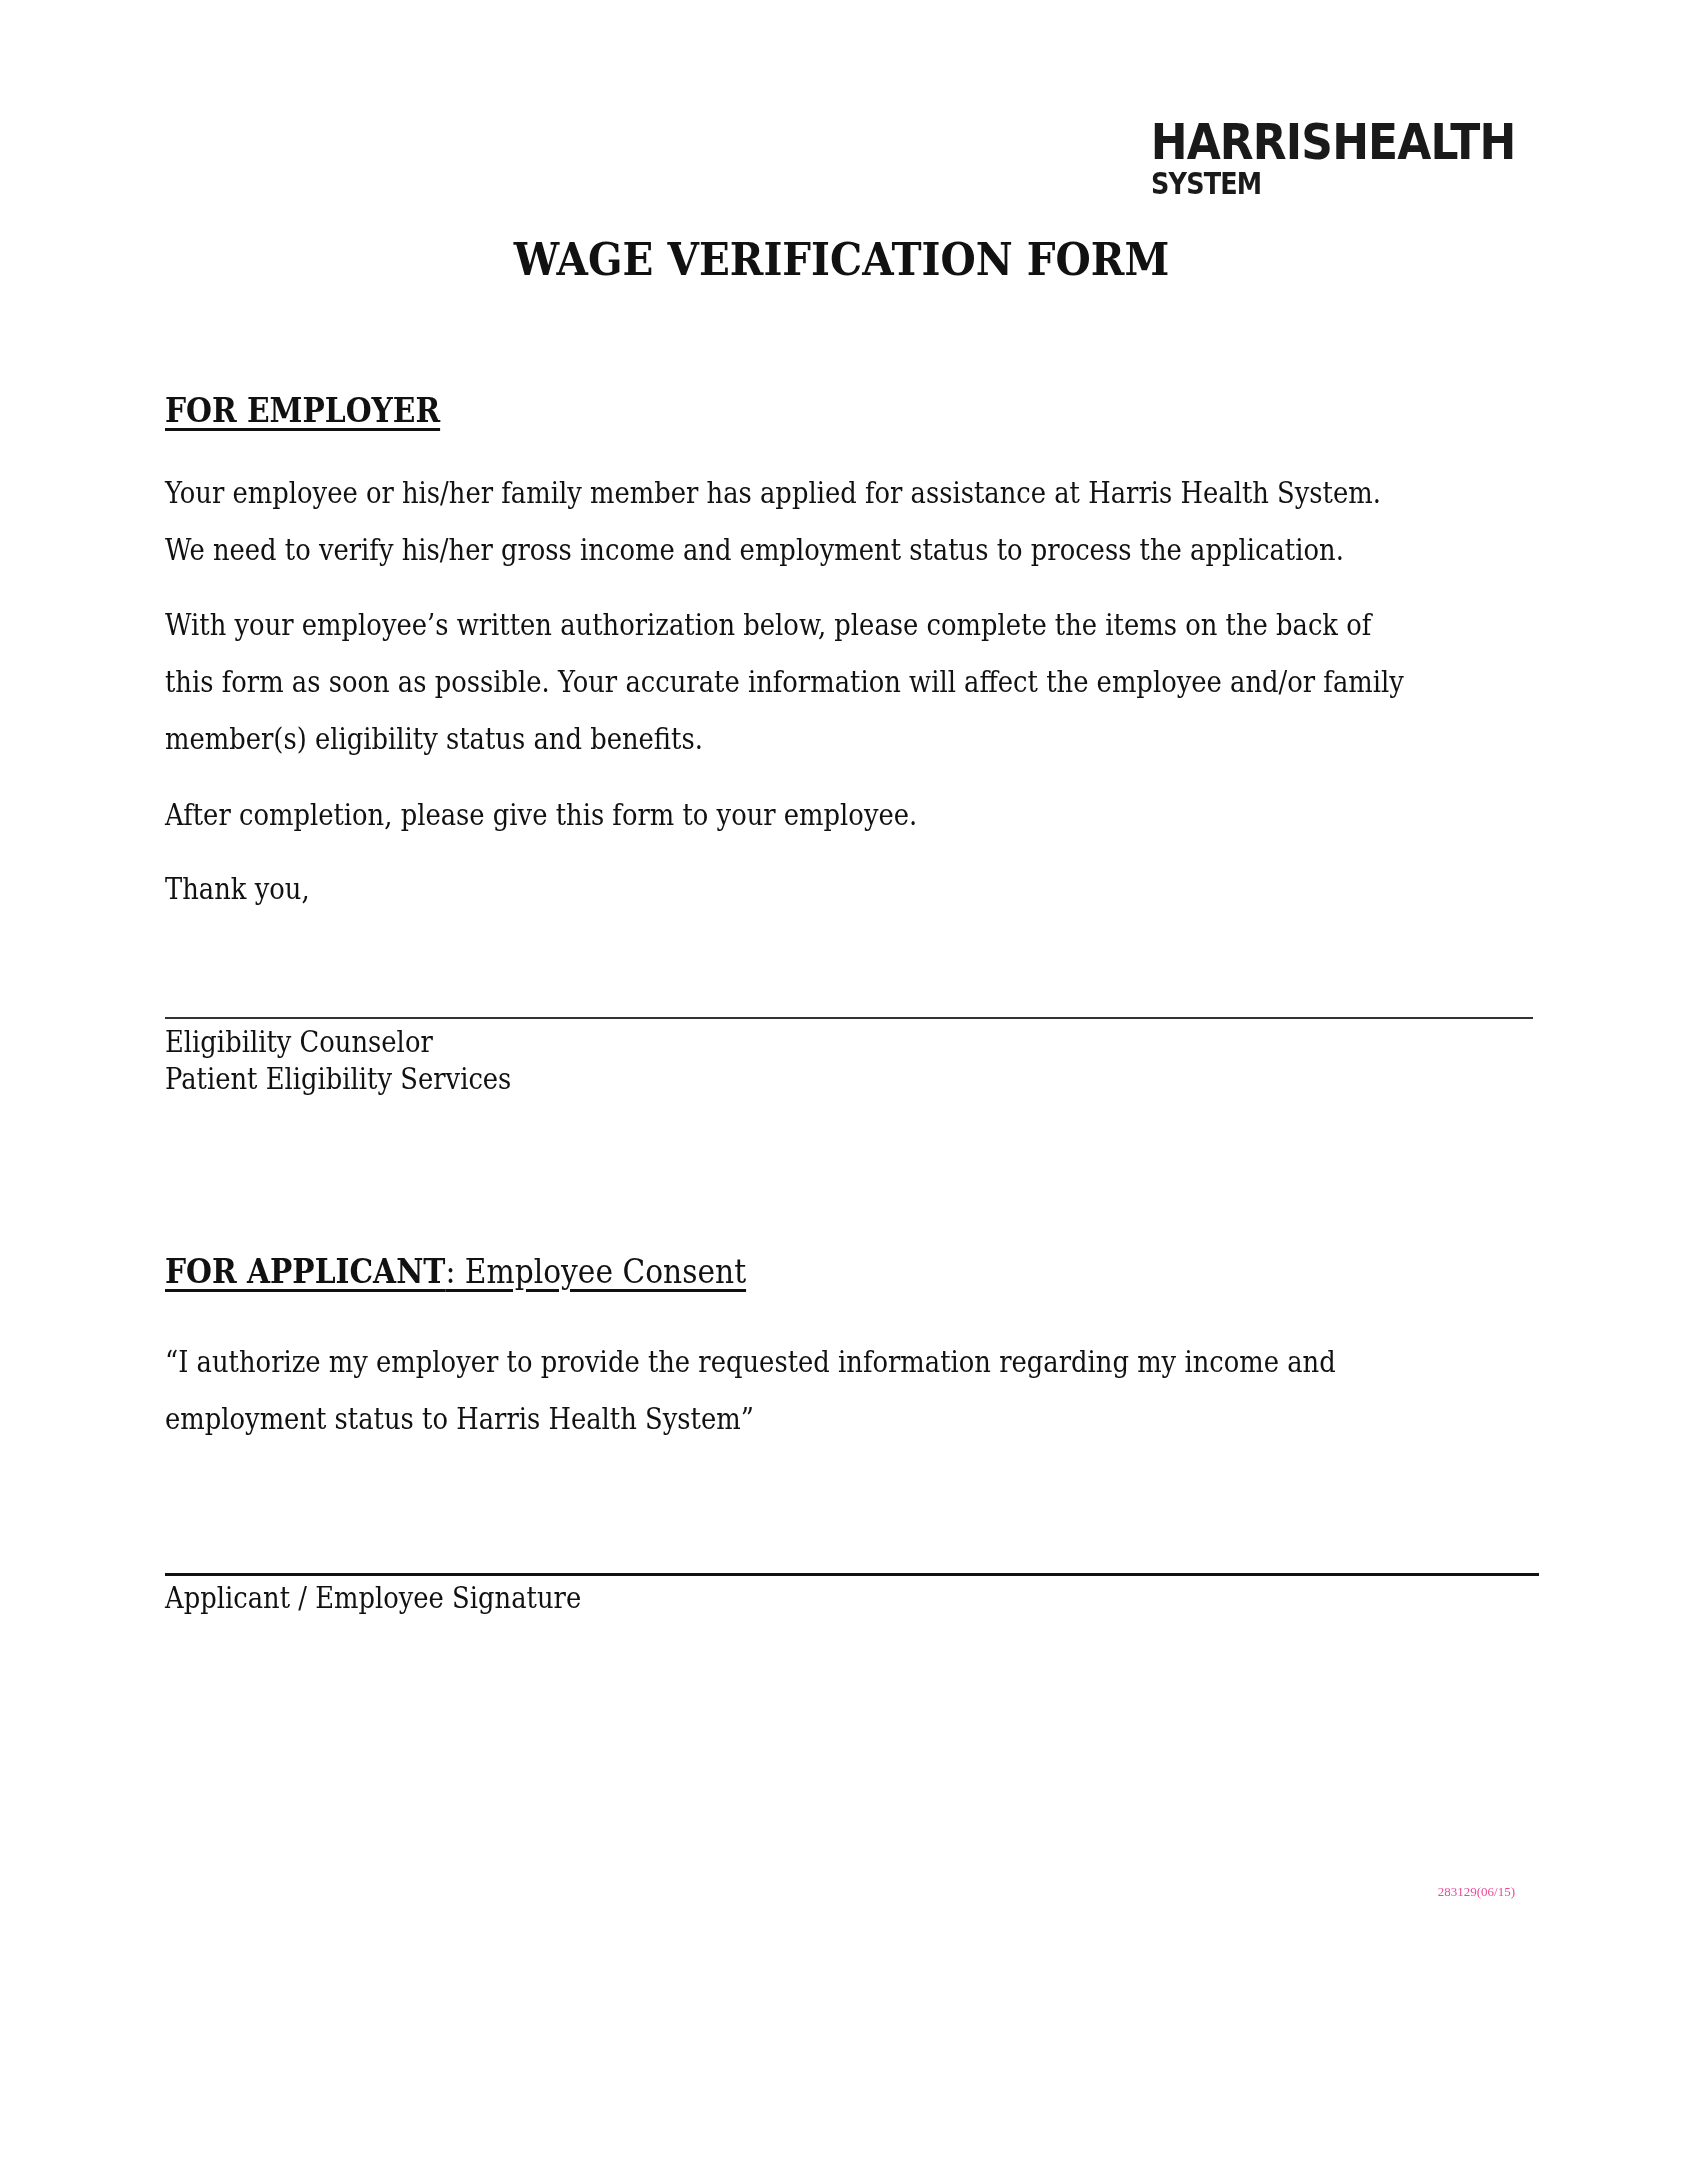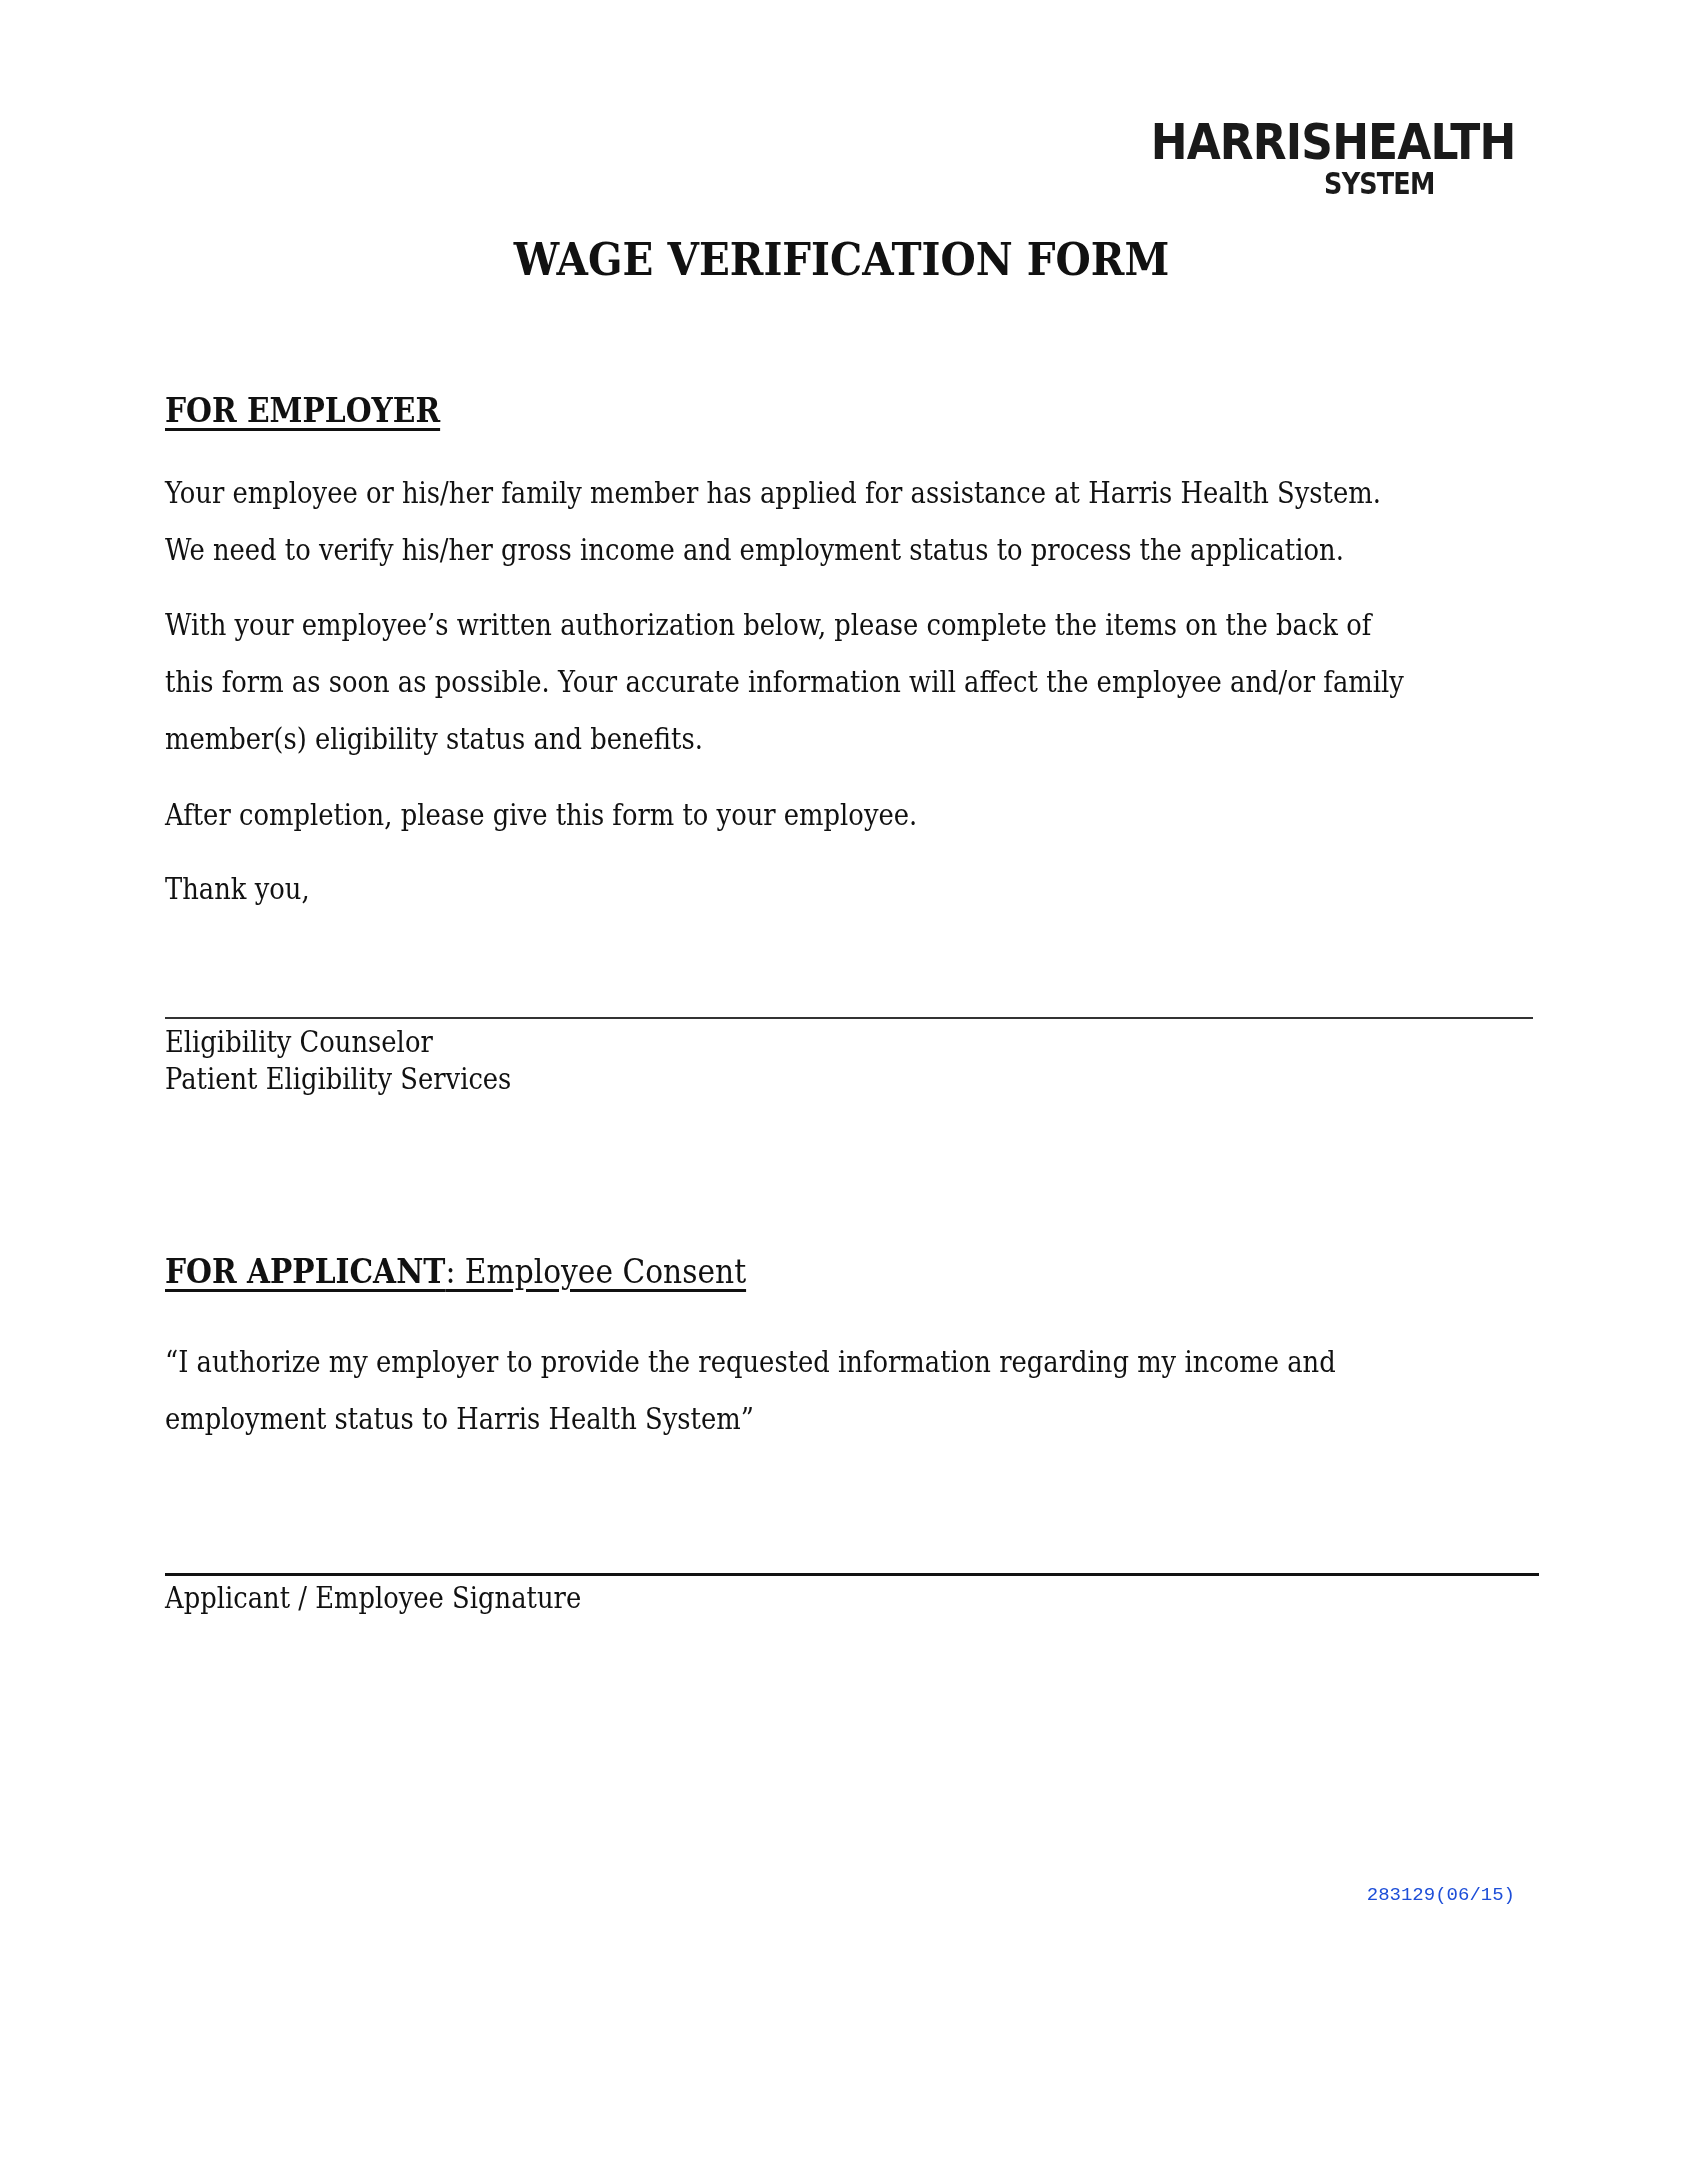--- a/index.html
+++ b/index.html
@@ -1,21 +1,21 @@
 <!DOCTYPE html>
 <html><head>
 <meta charset="utf-8">
 <style>
   html, body { margin: 0; padding: 0; background: #ffffff; }
   body {
     width: 1683px; height: 2178px; position: relative; overflow: hidden;
     font-family: "DejaVu Serif", "Liberation Serif", serif; color: #111;
   }
   .logo {
-    position: absolute; top: 117px; right: 168px; text-align: right;
+    position: absolute; top: 117px; right: 168px; text-align: left;
     font-family: "DejaVu Sans", "Liberation Sans", sans-serif; font-weight: bold;
     color: #1a1a1a; line-height: 1;
   }
   .logo .l1 { font-size: 50px; letter-spacing: -1px; transform: scaleX(0.88); transform-origin: right; display:block; }
   .logo .l2 { font-size: 30px; letter-spacing: -1px; transform: scaleX(0.85); transform-origin: right; display:block; margin-top: 2px; margin-right: 81px; }
   .title {
     position: absolute; top: 234px; left: 0; width: 100%; text-align: center;
     font-size: 44px; font-weight: bold; letter-spacing: 0px;
     transform: scaleX(0.92);
   }
@@ -29,22 +29,22 @@
     transform: scaleX(0.89); transform-origin: left; white-space: nowrap;
   }
   .line {
     position: absolute; left: 165px; height: 2px; background: #333;
   }
   .label {
     position: absolute; left: 165px; font-size: 29px; line-height: 38px;
     transform: scaleX(0.89); transform-origin: left; white-space: nowrap;
   }
   .form-id {
-    position: absolute; top: 1884px; right: 168px; font-size: 19px; color: #1d4ed8;
-    font-family: Liberation Mono, monospace;
+    position: absolute; top: 1884px; right: 168px; font-size: 13px; color: #ec4899;
+    font-family: Liberation Serif, serif;
   }
 </style>
 </head>
 <body>
 
 <div class="logo">
   <span class="l1">HARRISHEALTH</span>
   <span class="l2">SYSTEM</span>
 </div>
 

